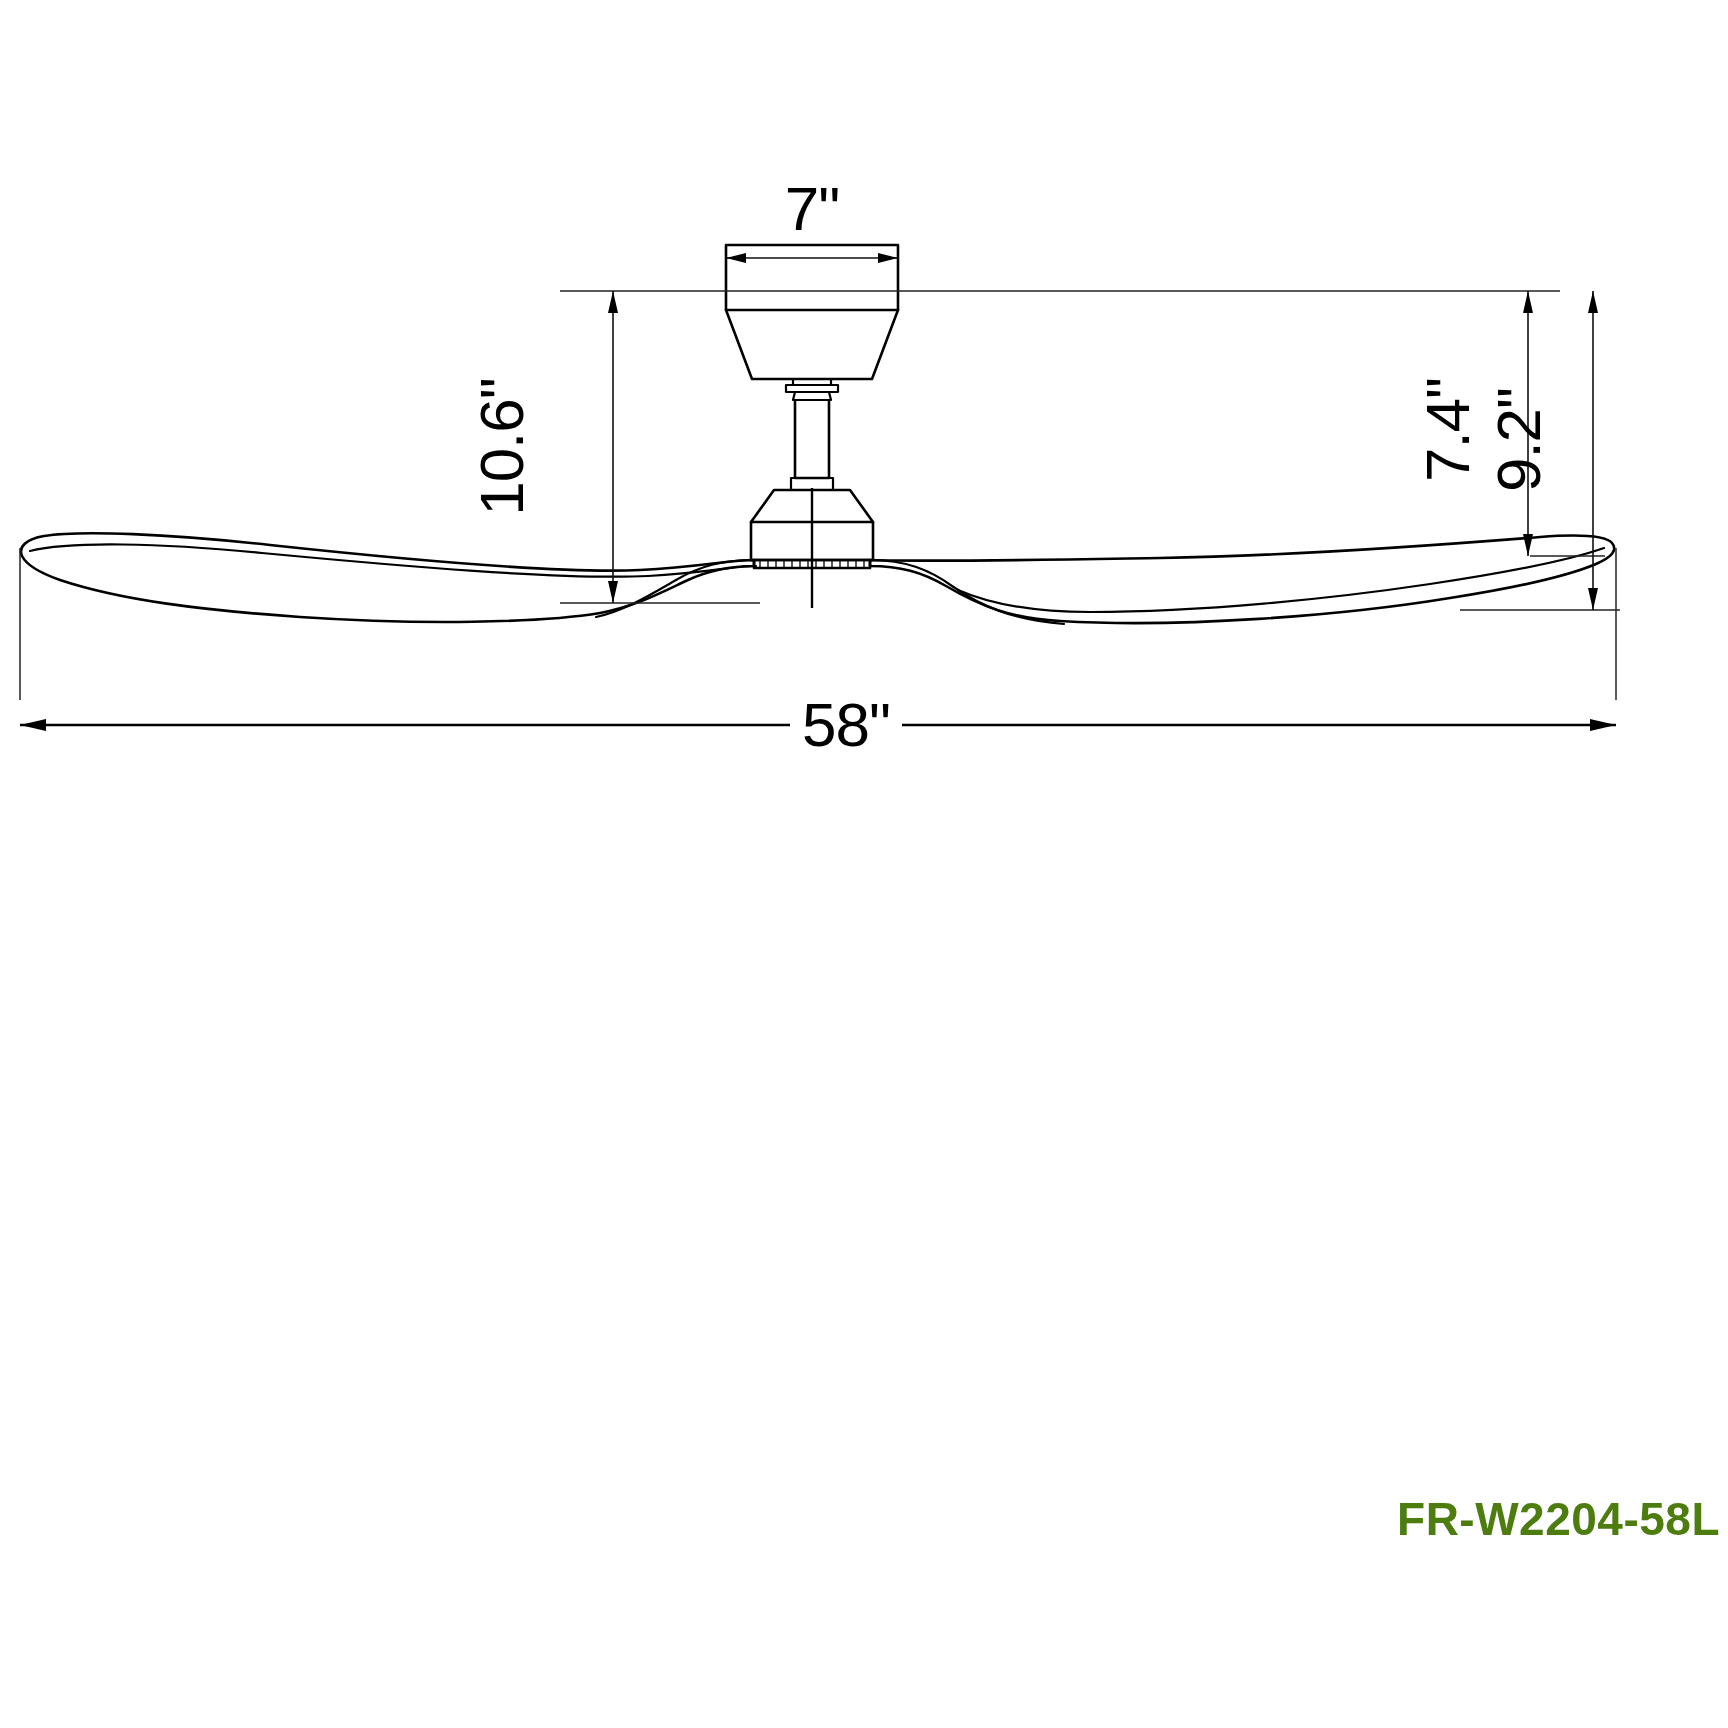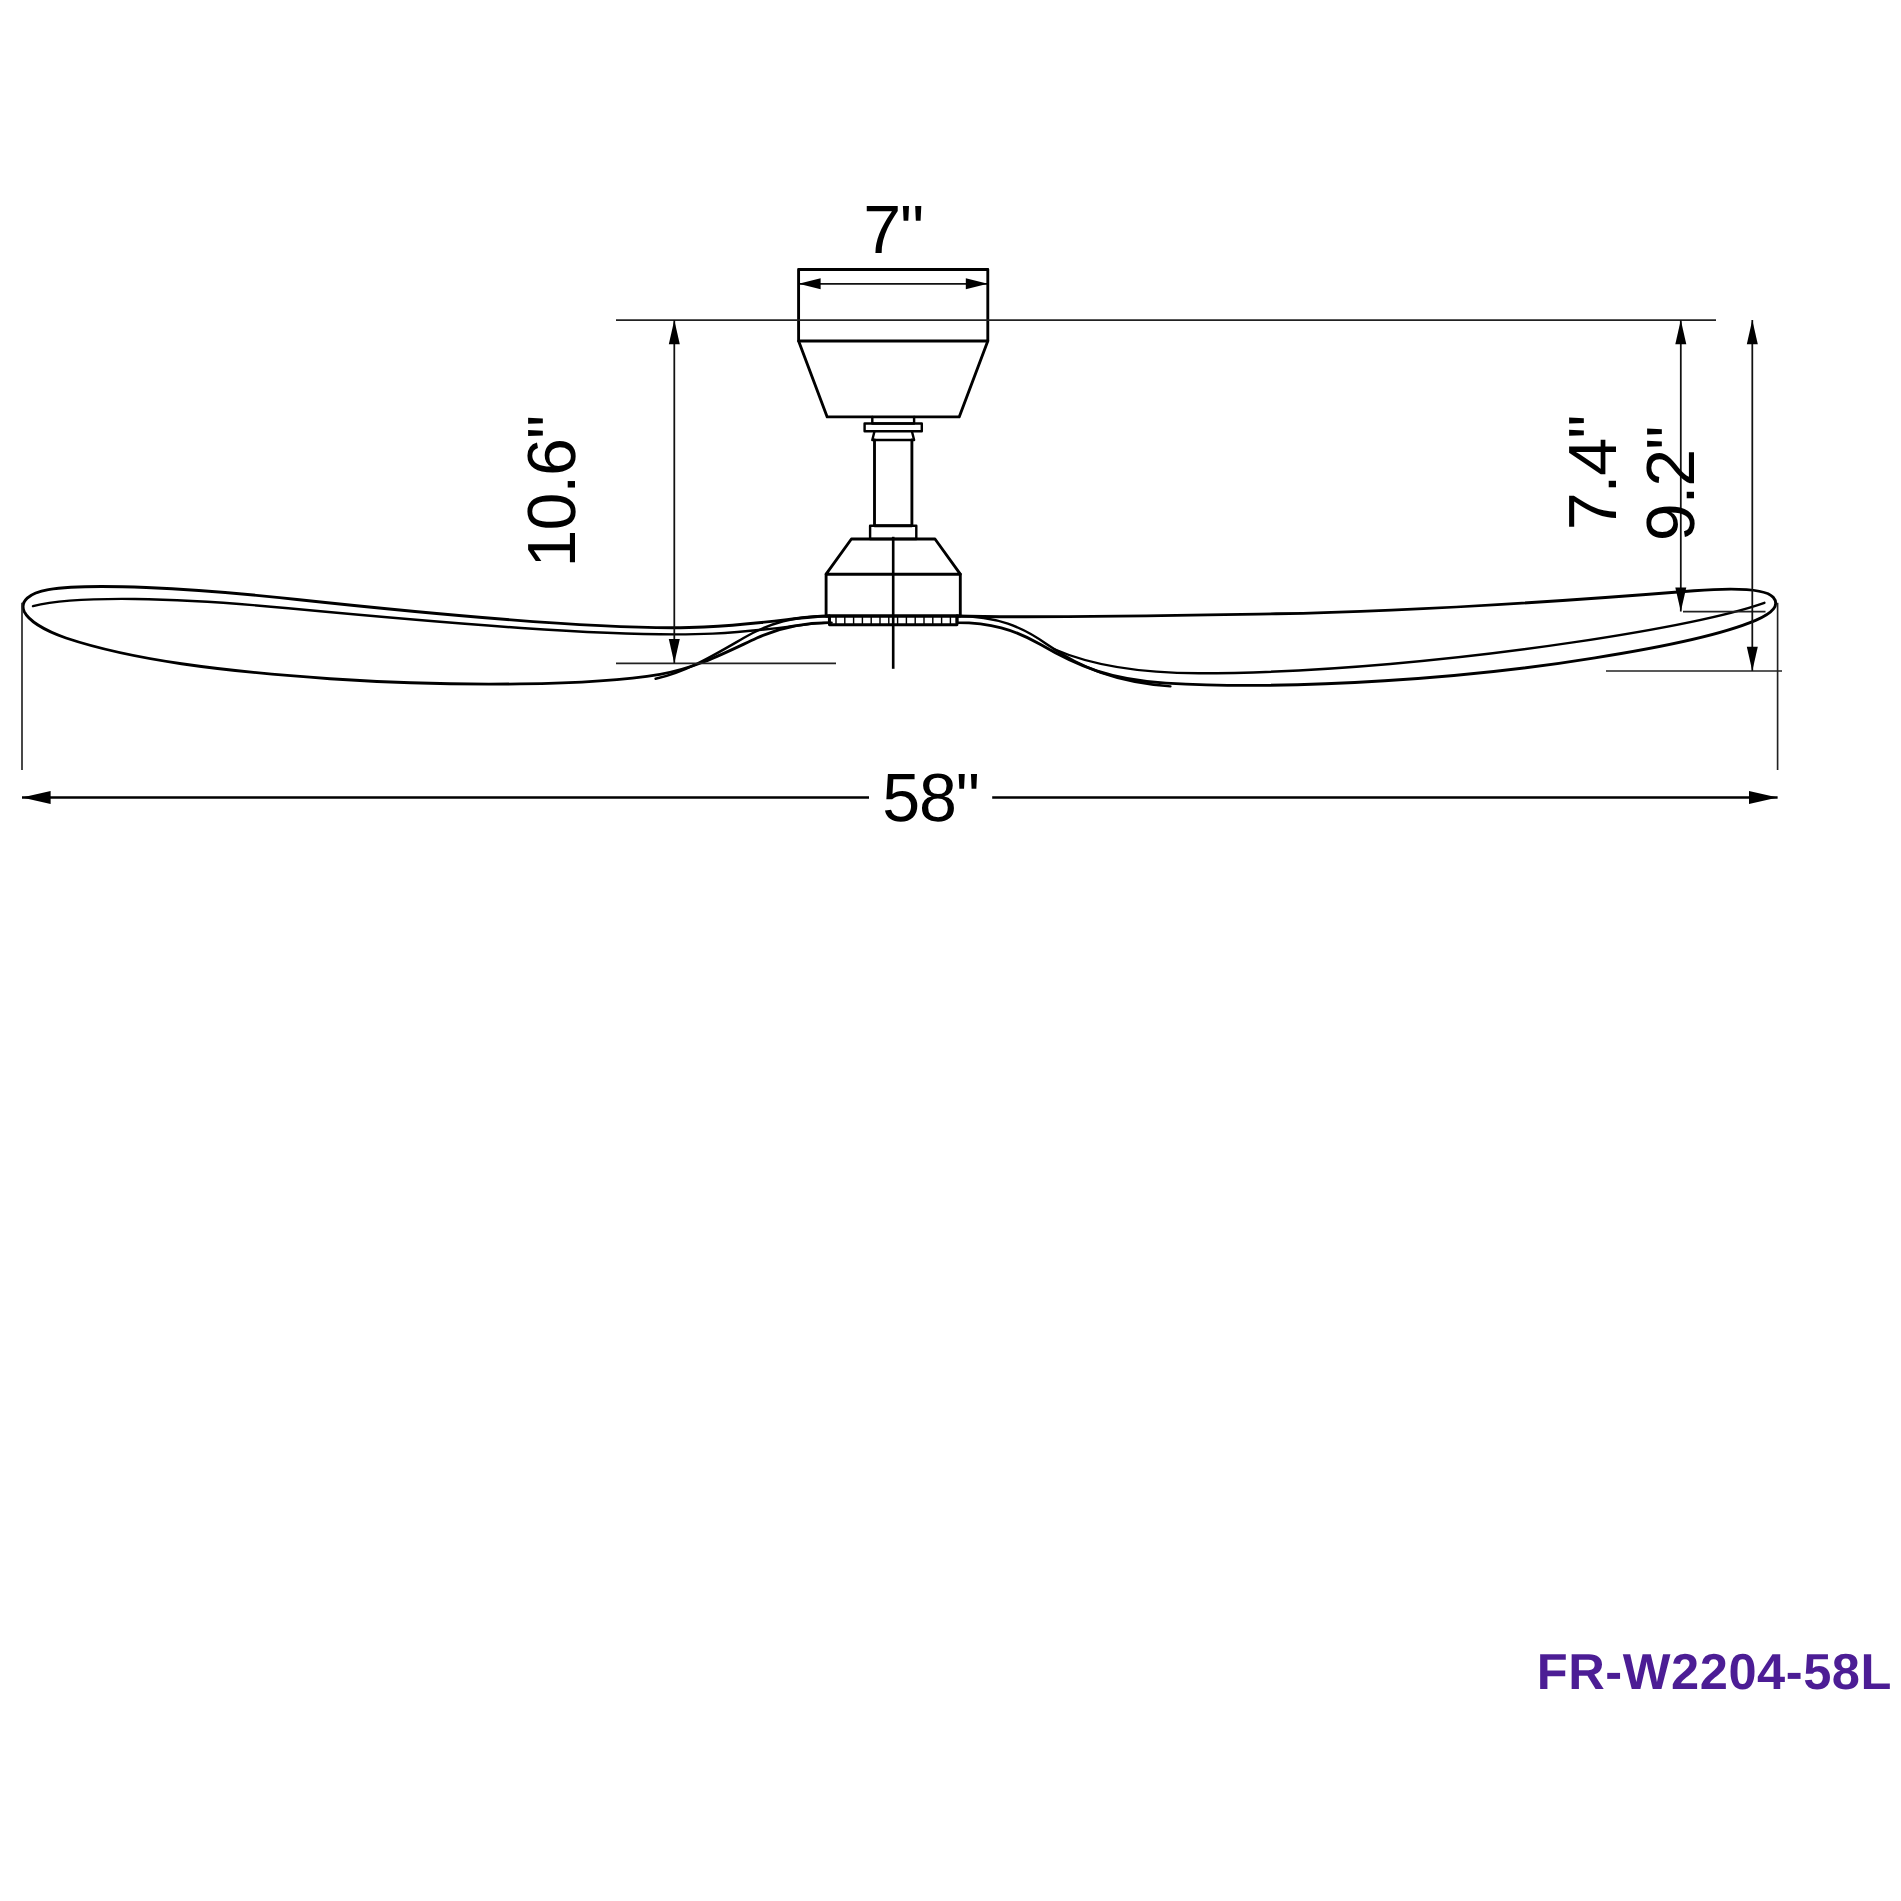--- a/index.html
+++ b/index.html
@@ -82,21 +82,21 @@
     fill: #000000;
     letter-spacing: -1px;
   }
   .model-text {
     position: absolute;
     right: 8px;
     top: 1492px;
     font-family: "Liberation Sans", sans-serif;
     font-size: 46px;
     font-weight: bold;
-    color: #4c1d95;
+    color: #4d7c0f;
     letter-spacing: 0.5px;
     white-space: nowrap;
     text-align: right;
   }
 </style>
 </head>
 <body>
 
 <div id="drawing-root">
 

